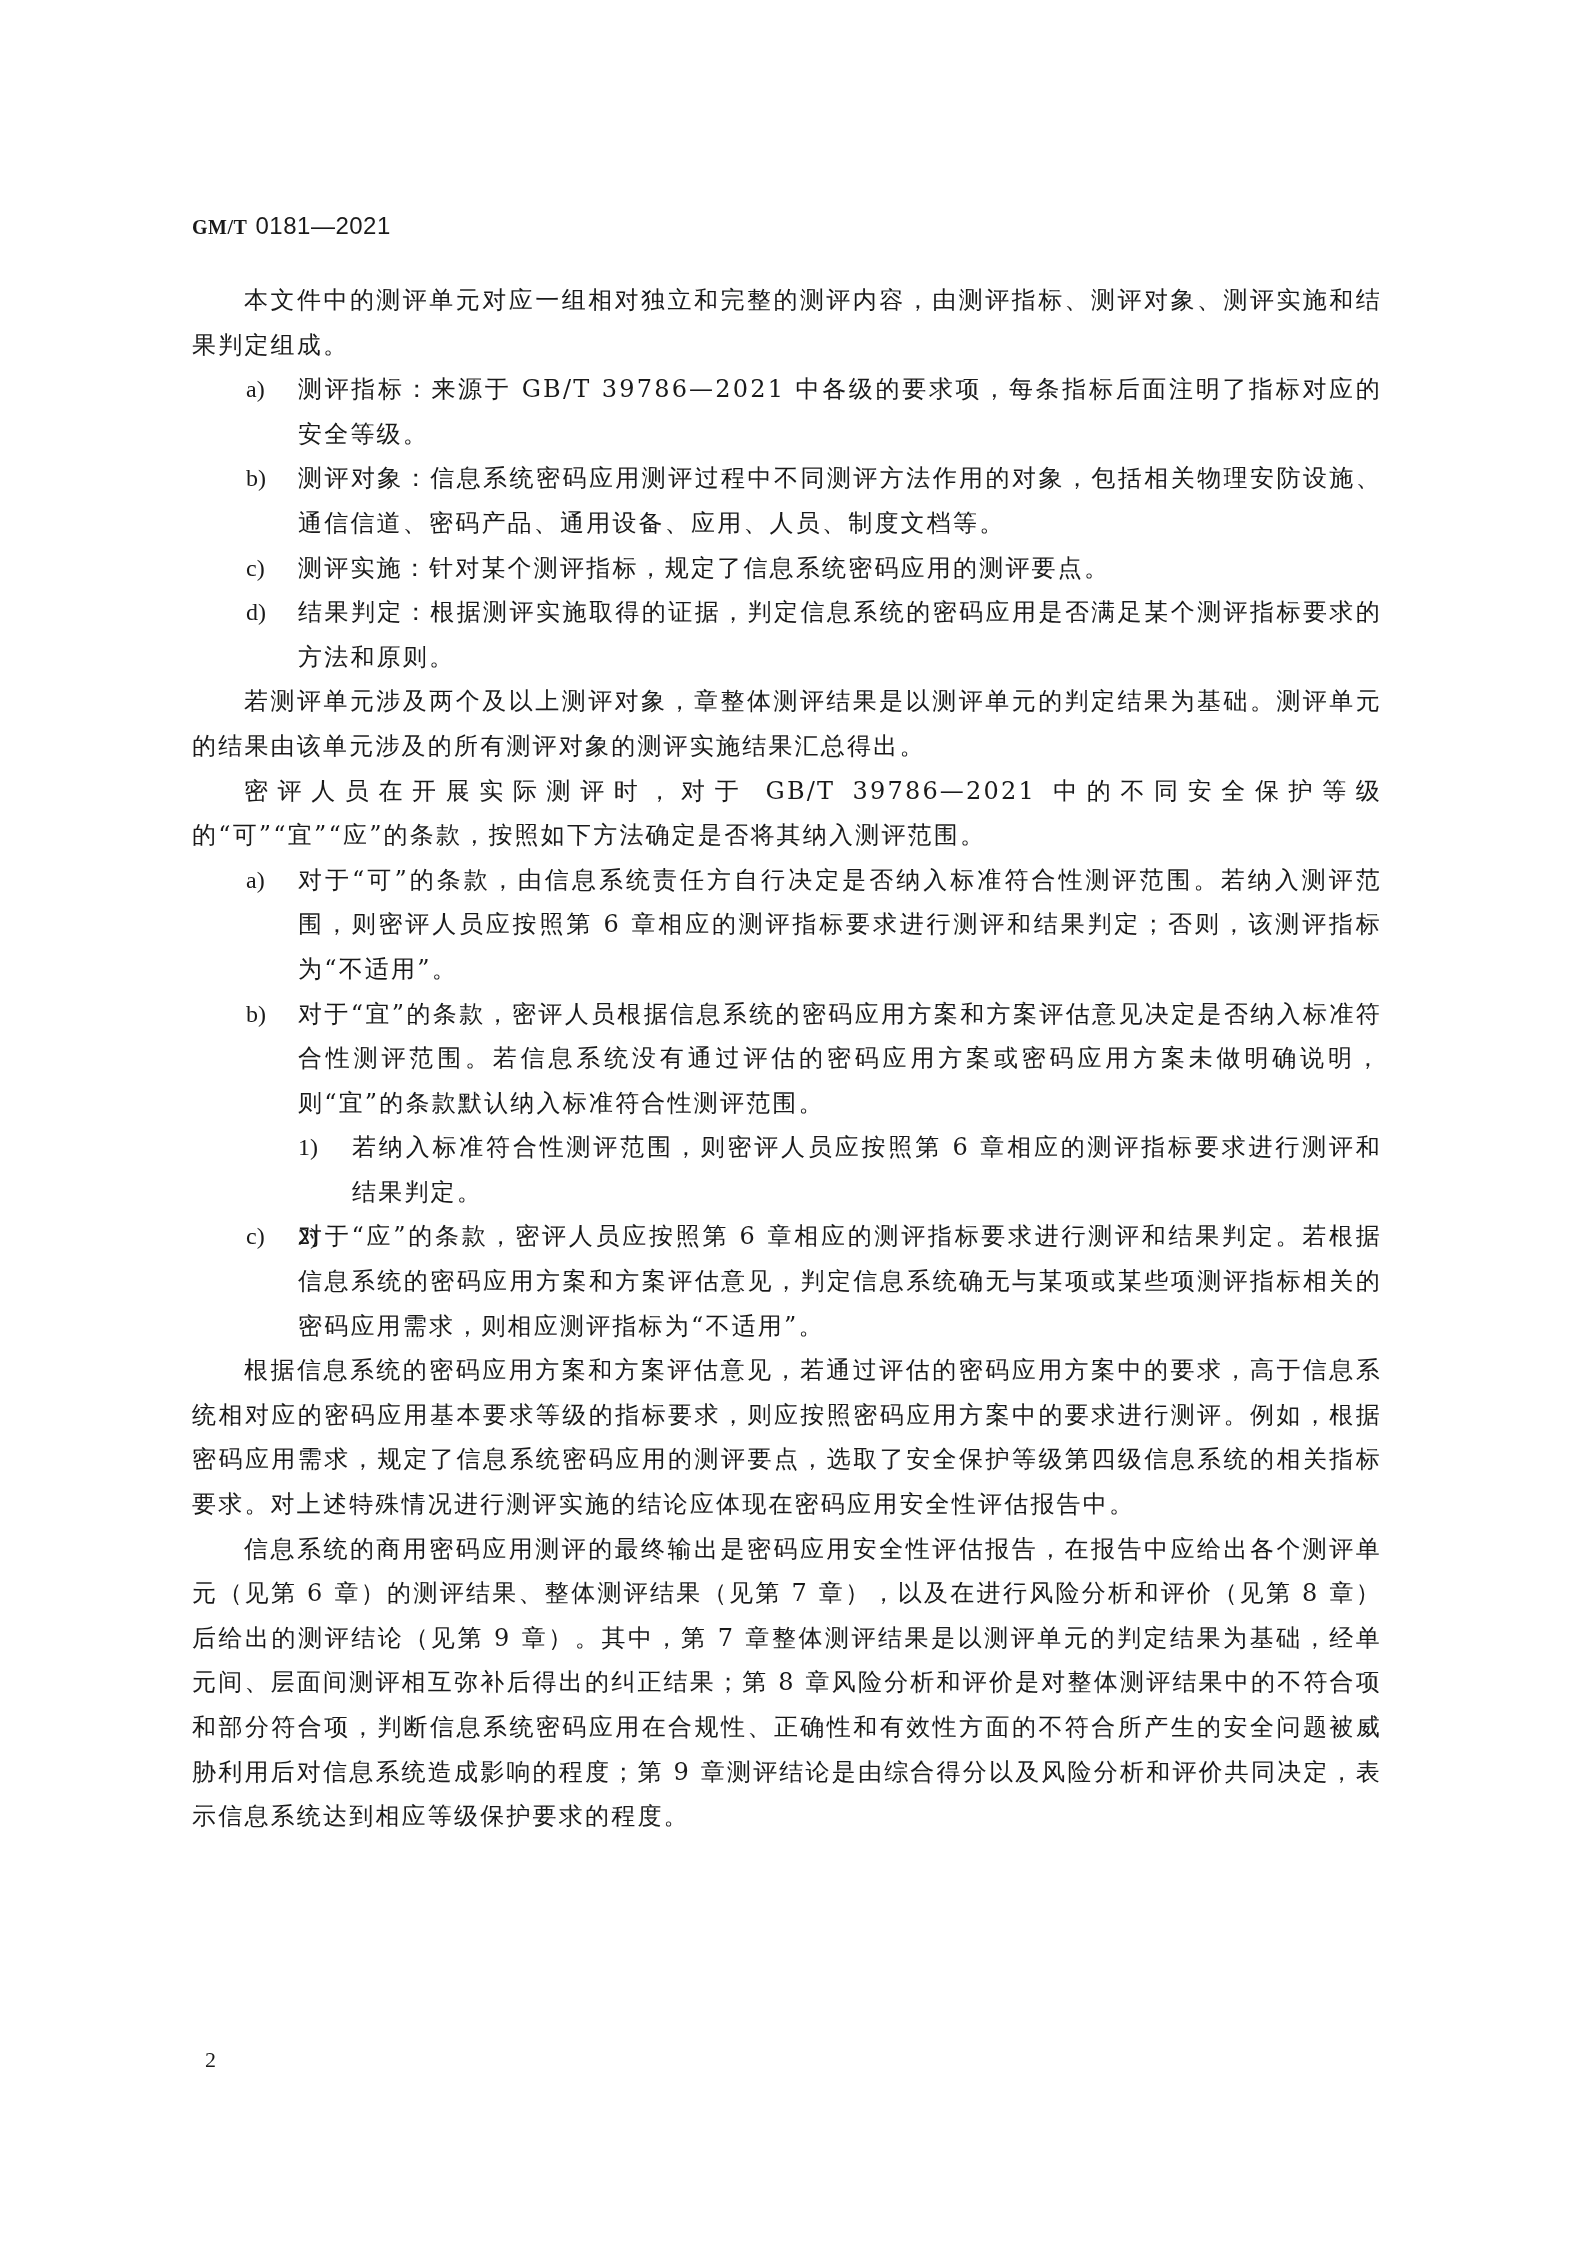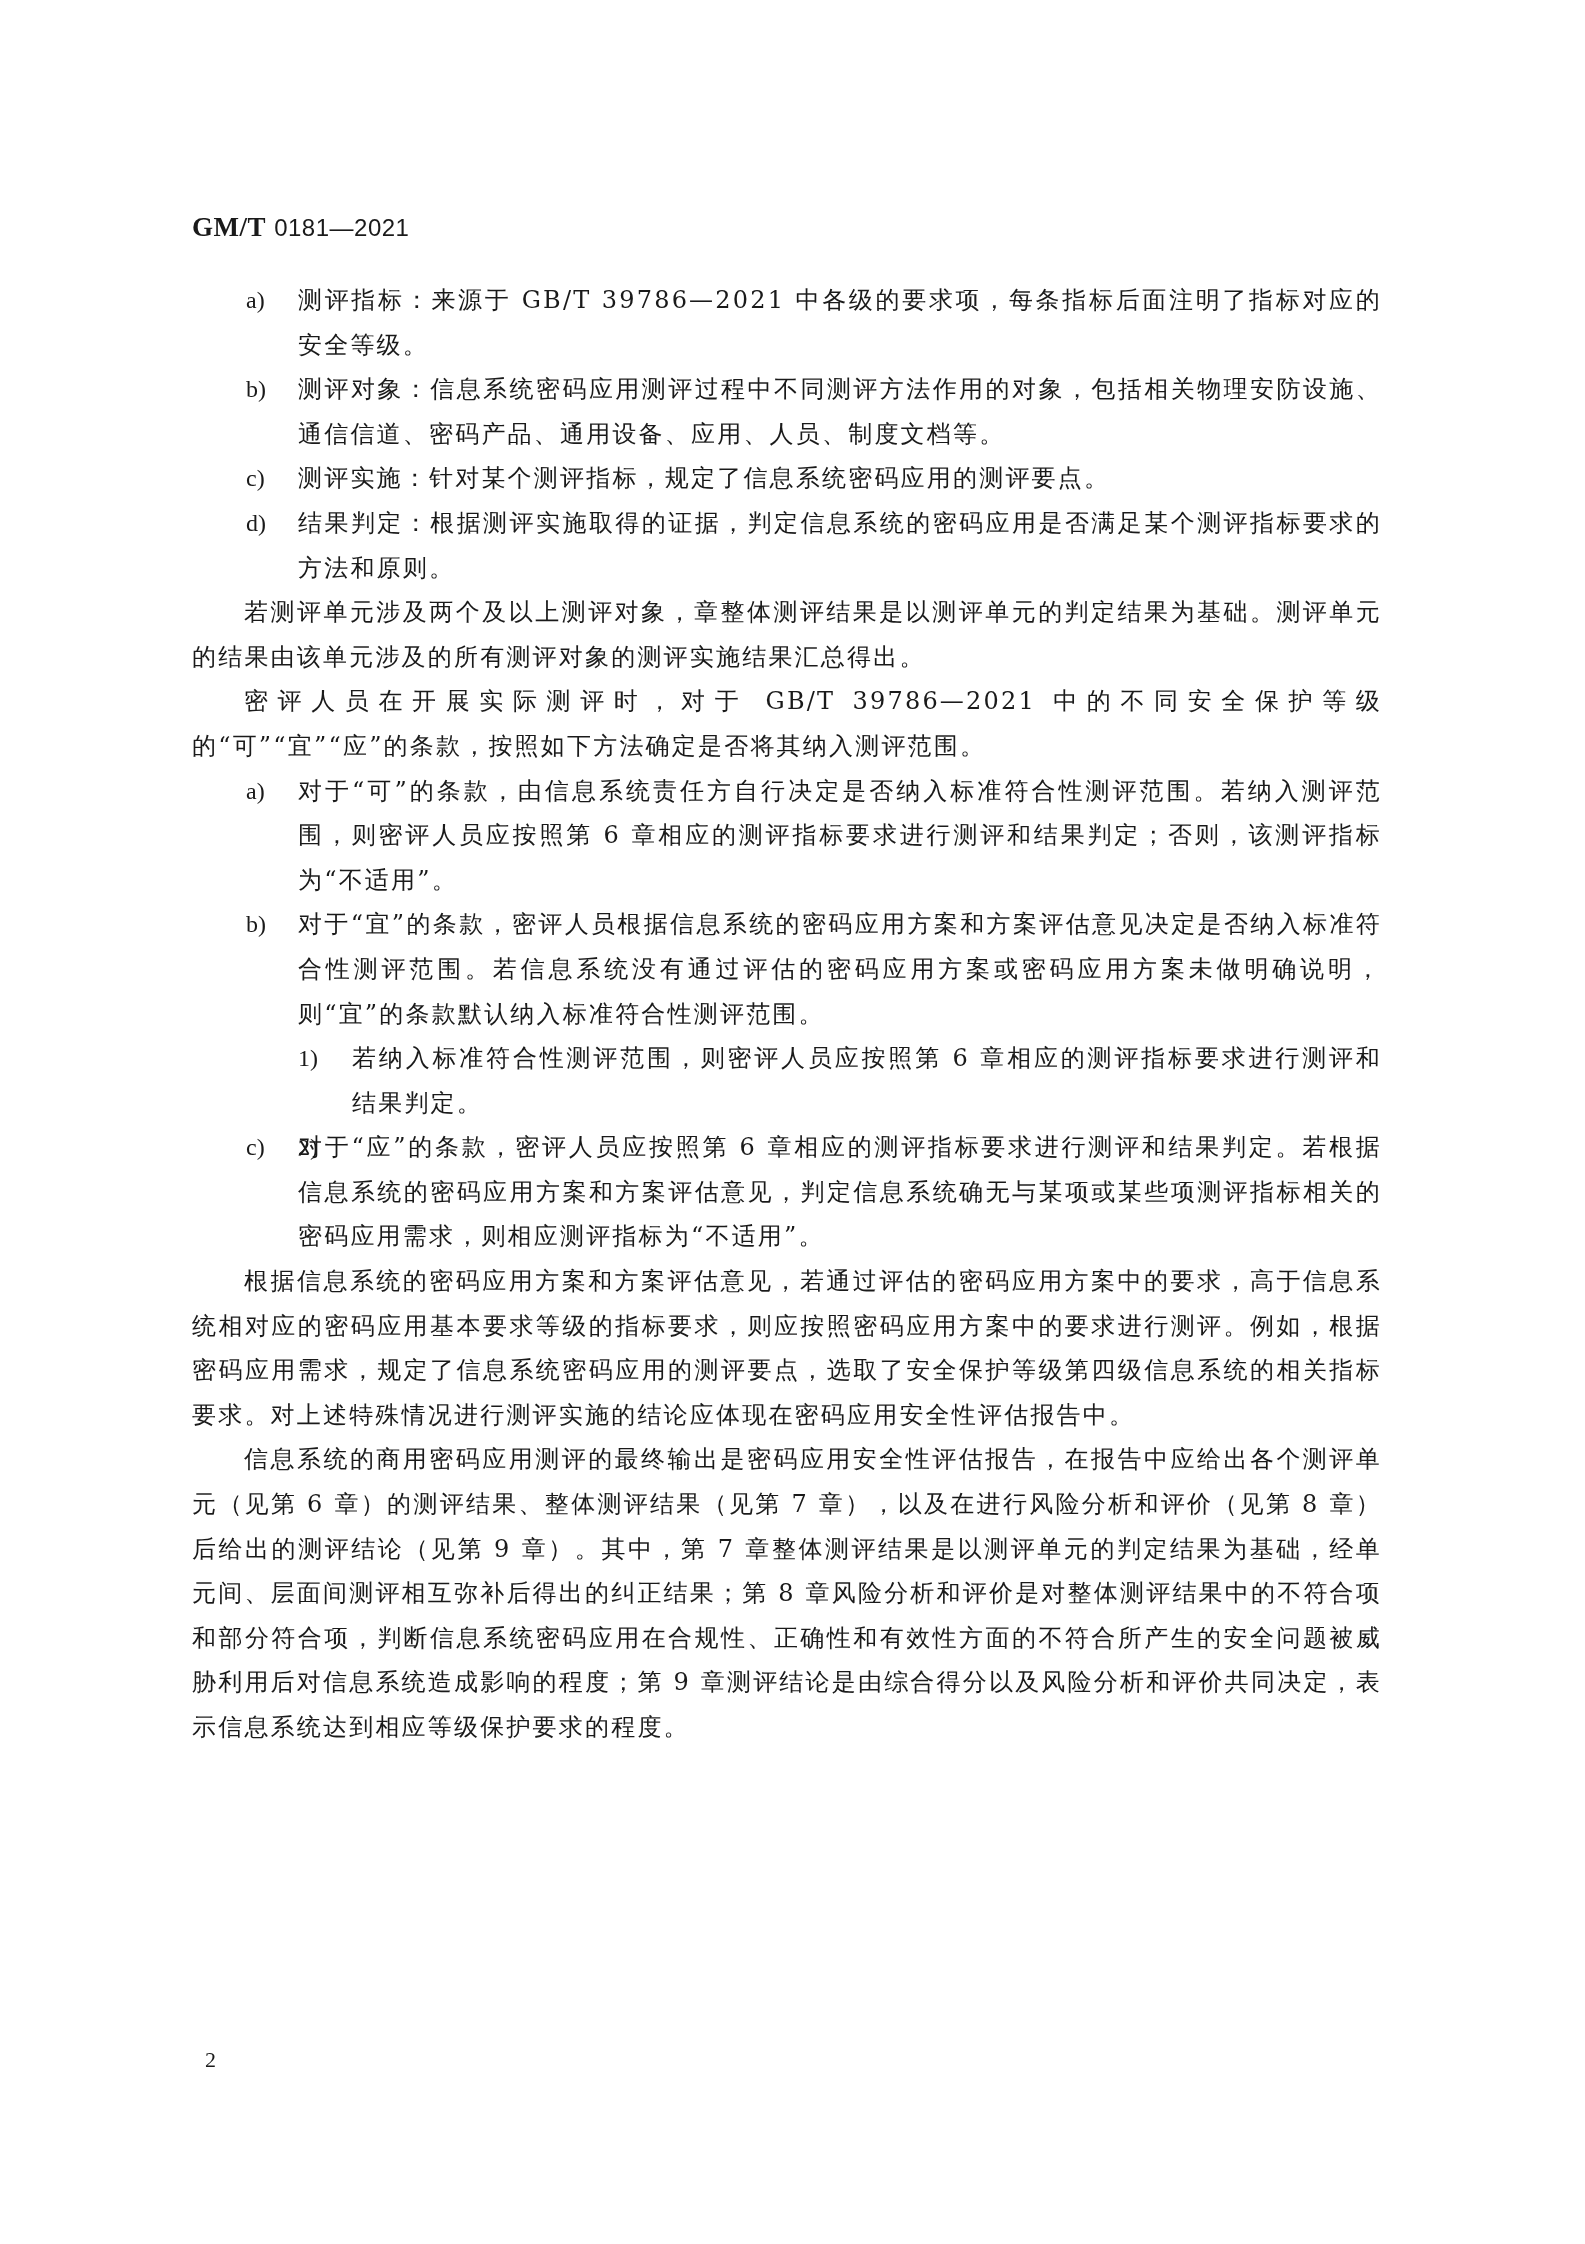--- a/index.html
+++ b/index.html
@@ -1,20 +1,20 @@
 <!DOCTYPE html>
 <html><head>
 <meta charset="utf-8">
 <style>
   html, body { margin: 0; padding: 0; background: #ffffff; }
   body { width: 1585px; height: 2244px; position: relative; overflow: hidden;
          font-family: "DejaVu Serif", "Liberation Serif", serif; color: #1a1a1a; }
   .page { position: absolute; left: 0; top: 0; width: 1585px; height: 2244px; }
   .header { position: absolute; left: 192px; top: 212px; font-size: 24px; letter-spacing: 0.5px; }
-  .header .std-prefix { font-family: "Liberation Serif", serif; font-weight: bold; font-size: 27px; }
+  .header .std-prefix { font-family: "Liberation Serif", serif; font-weight: bold; font-size: 20px; }
   .header .std-number { font-family: "Liberation Sans", sans-serif; font-size: 24px; }
   .body { position: absolute; left: 192px; top: 278px; width: 1190px; font-size: 24px; line-height: 44.6px;
           letter-spacing: 2.2px; text-align: justify; }
   .para { margin: 0; text-indent: 52px; text-align: justify; }
   .item { position: relative; padding-left: 106px; margin: 0; text-align: justify; }
   .item .lbl { position: absolute; left: 54px; top: 0; font-family: "Liberation Serif", serif; letter-spacing: 0; }
   .subitem { position: relative; padding-left: 160px; margin: 0; text-align: justify; }
   .subitem .lbl { position: absolute; left: 106px; top: 0; font-family: "Liberation Serif", serif; letter-spacing: 0; }
   .pagenum { position: absolute; left: 205px; top: 2047px; font-size: 22px; font-family: "Liberation Serif", serif; }
 </style>
@@ -22,20 +22,21 @@
 <body>
 
 <div class="page">
 
   <div class="header">
     <span class="std-prefix">GM/T</span>
     <span class="std-number">0181—2021</span>
   </div>
 
   <div class="body">
+    <p class="para">本文件中的测评单元对应一组相对独立和完整的测评内容，由测评指标、测评对象、测评实施和结果判定组成。</p>
 
     <div class="item">
       <span class="lbl">a)</span>
       <span>测评指标：来源于 GB/T 39786—2021 中各级的要求项，每条指标后面注明了指标对应的安全等级。</span>
     </div>
     <div class="item">
       <span class="lbl">b)</span>
       <span>测评对象：信息系统密码应用测评过程中不同测评方法作用的对象，包括相关物理安防设施、通信信道、密码产品、通用设备、应用、人员、制度文档等。</span>
     </div>
     <div class="item">

